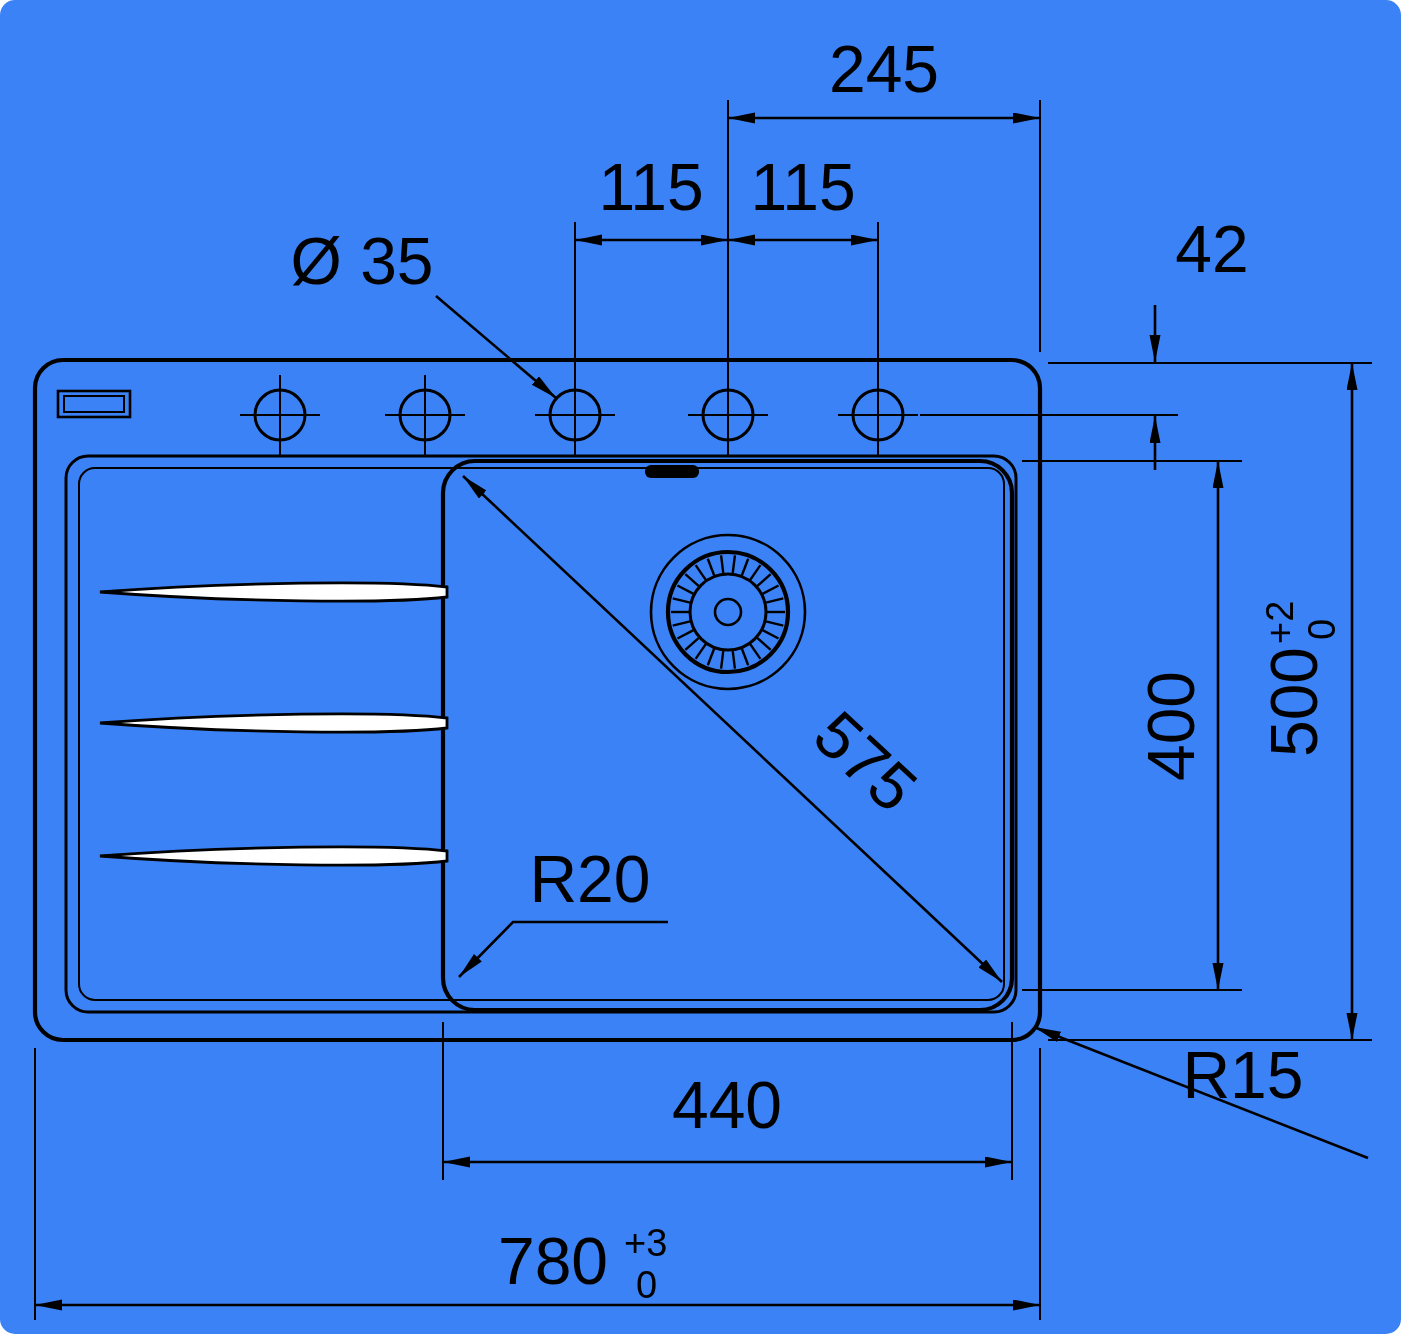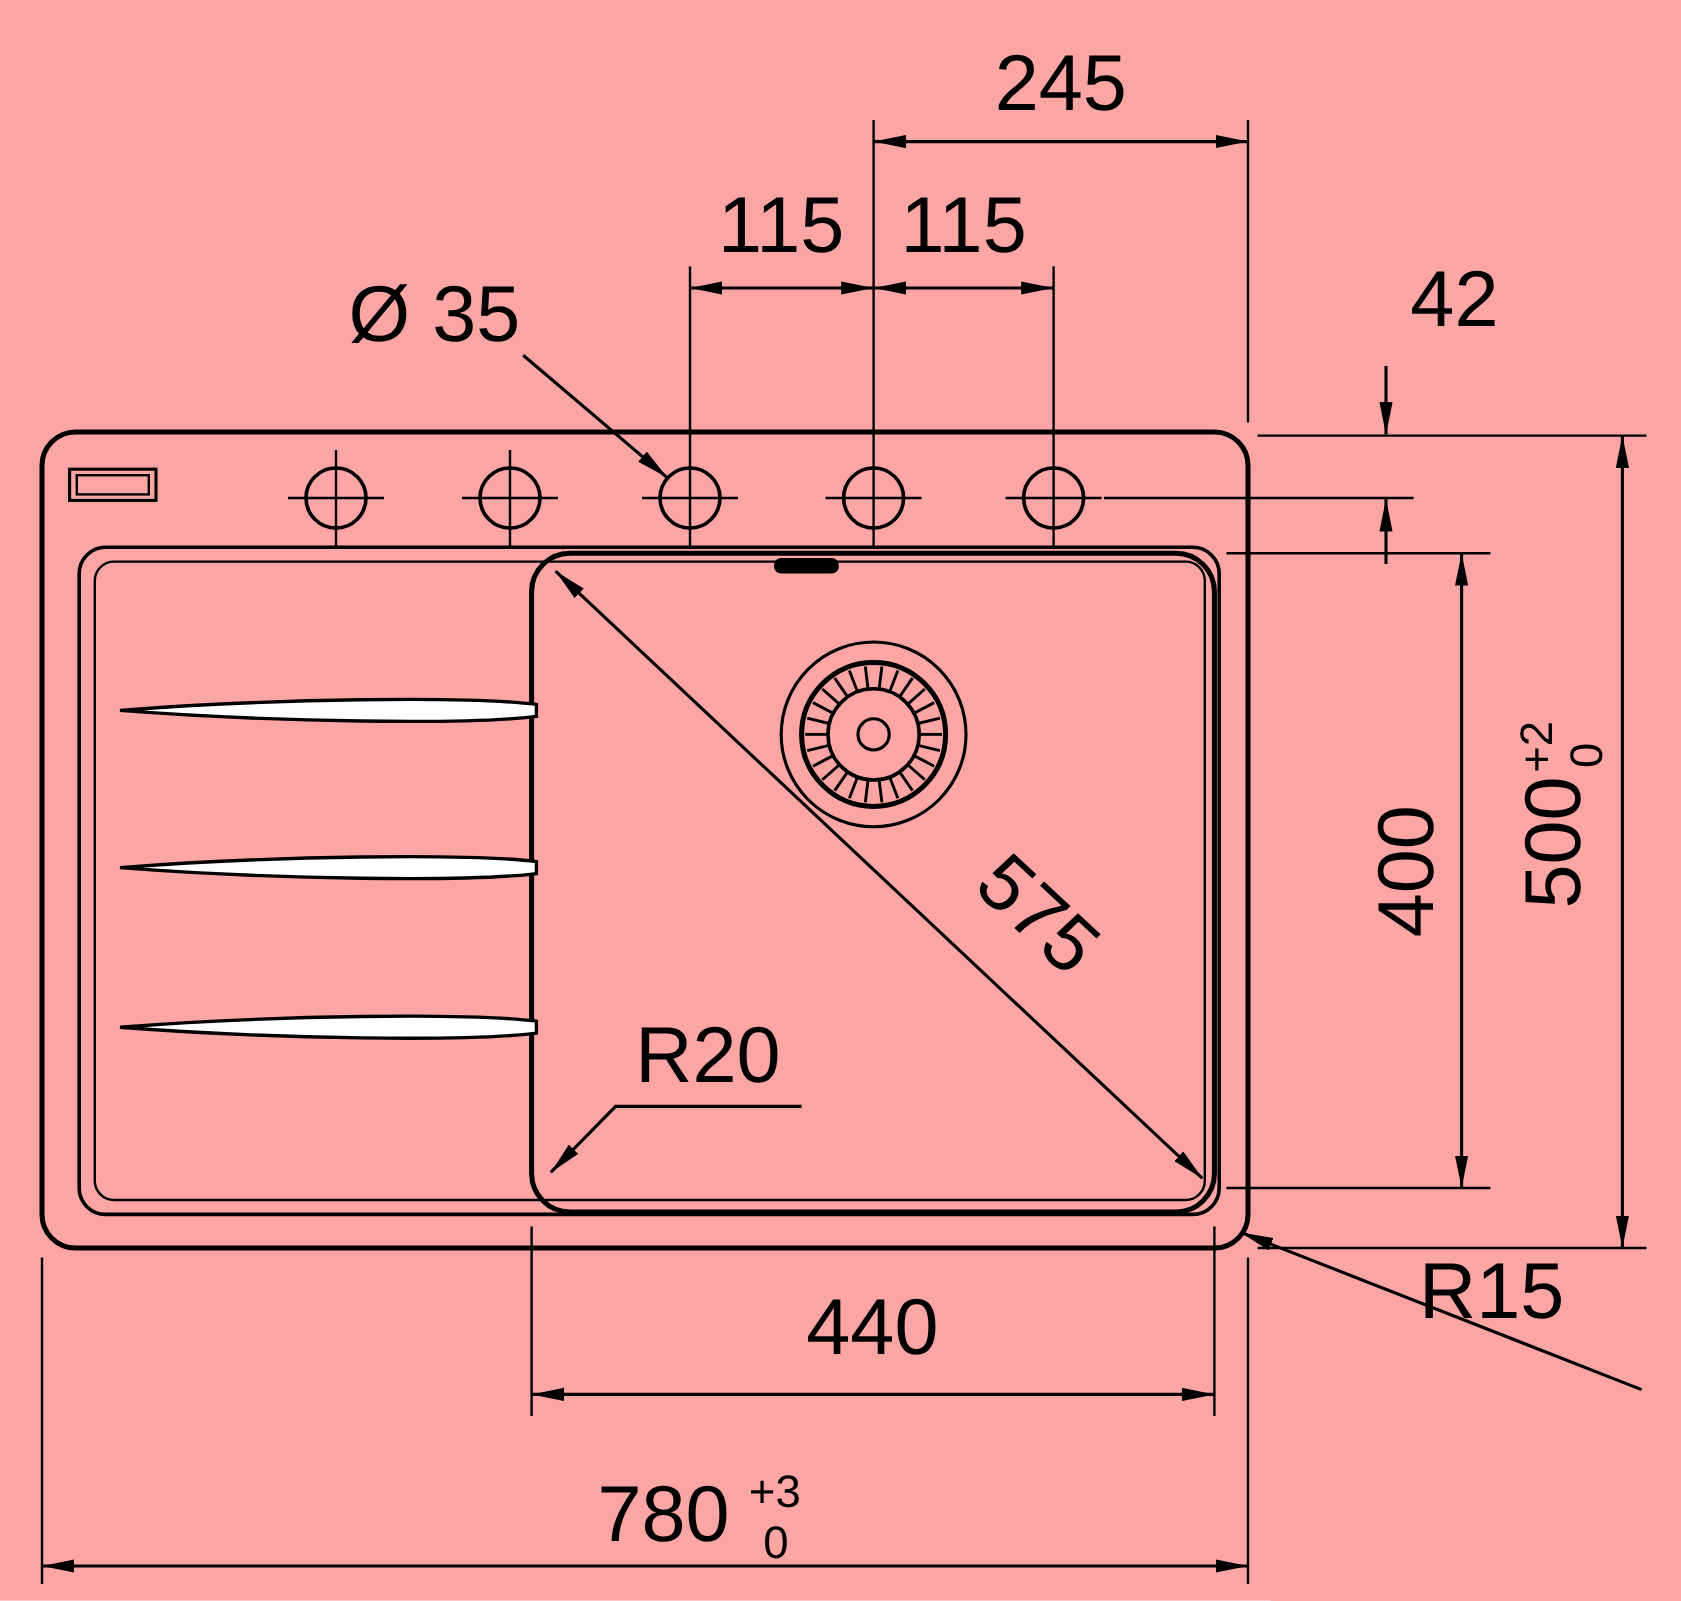--- a/index.html
+++ b/index.html
@@ -1,16 +1,16 @@
 <!DOCTYPE html>
 <html><head>
 <meta charset="utf-8">
 <style>
   html, body { margin: 0; padding: 0; background: #ffffff; }
-  .stage { width: 1401px; height: 1334px; position: relative; background: #fca5a5; }
+  .stage { width: 1401px; height: 1334px; position: relative; background: #3b82f6; border-radius: 15px; }
   svg { display: block; }
   
   .outline   { stroke: #000; stroke-width: 4.2; fill: none; stroke-linejoin: round; }
   .outline2  { stroke: #000; stroke-width: 3;   fill: none; stroke-linejoin: round; }
   .thin      { stroke: #000; stroke-width: 2;   fill: none; }
   .med       { stroke: #000; stroke-width: 2.6; fill: none; }
   .dim       { stroke: #000; stroke-width: 2.6; fill: none; }
   .ext       { stroke: #000; stroke-width: 2;   fill: none; }
   .groove    { stroke: #000; stroke-width: 2.8; fill: #ffffff; }
   .slot      { fill: #000; stroke: none; }

